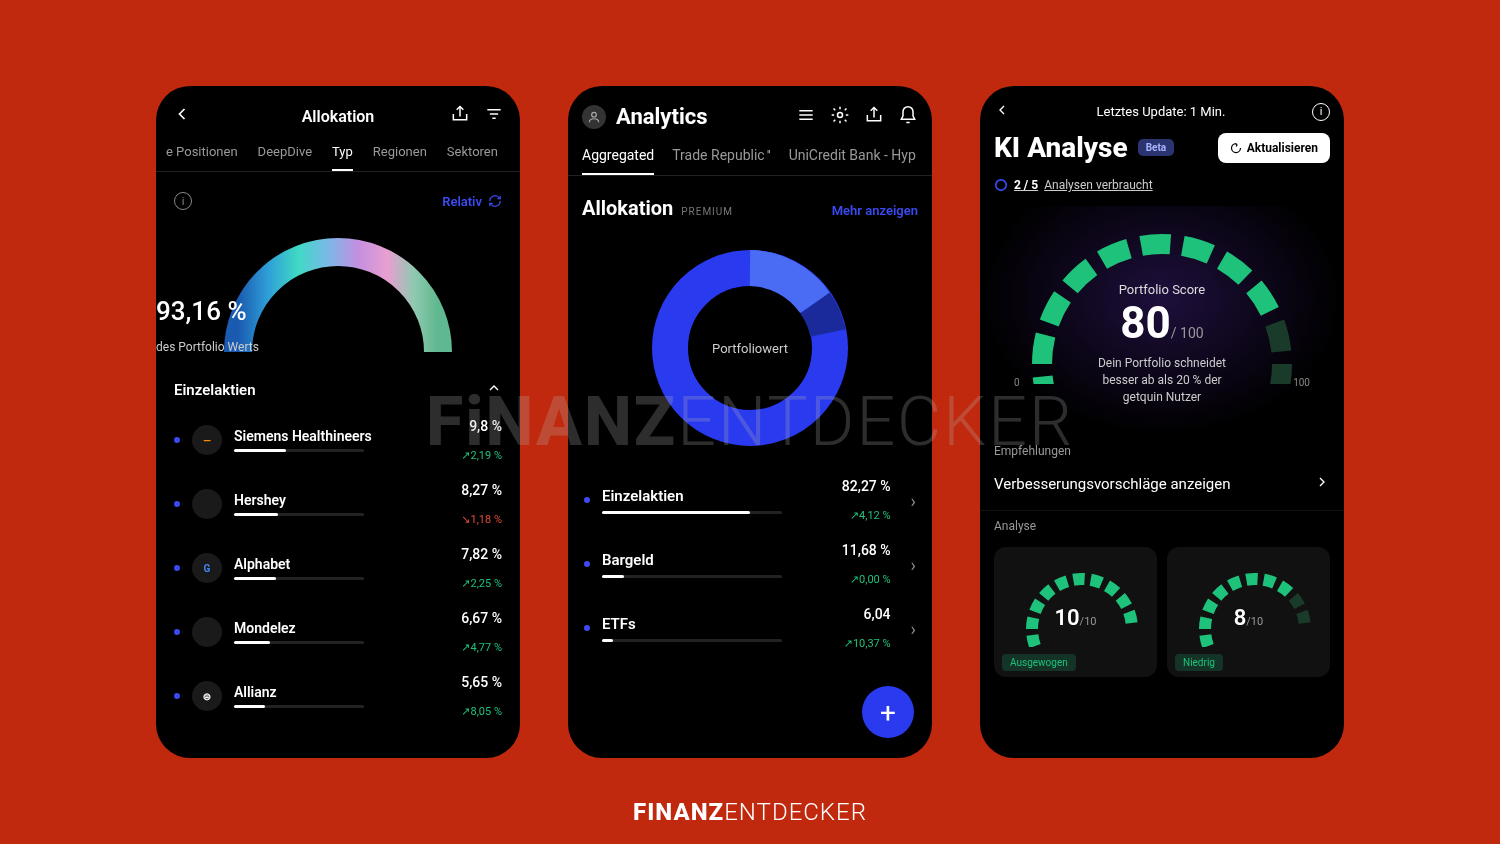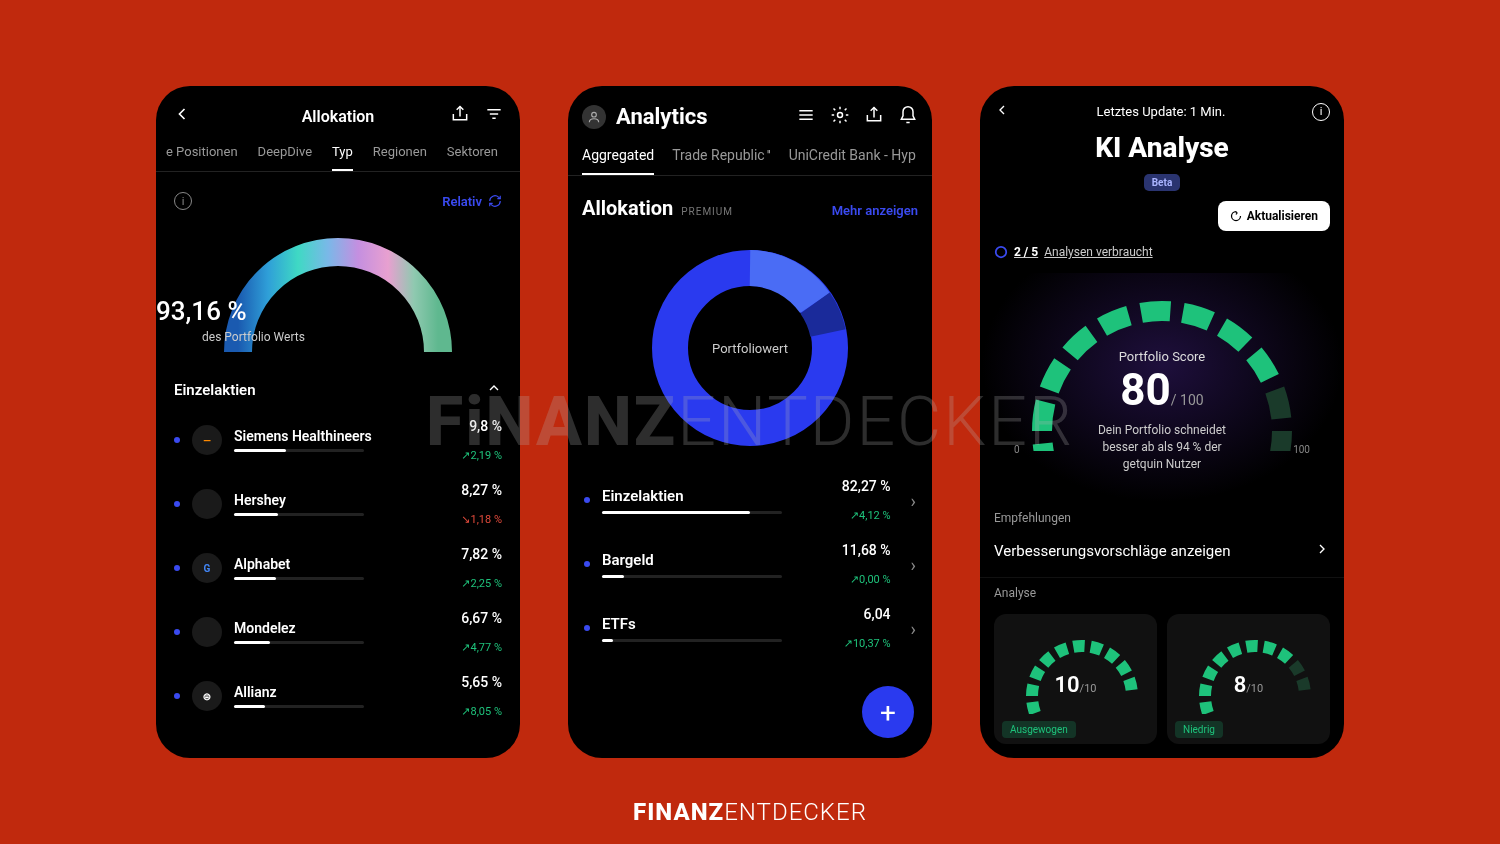--- a/index.html
+++ b/index.html
@@ -20,21 +20,21 @@
   .tabs { display:flex; gap:20px; padding:10px 10px 0; border-bottom:1px solid #222; font-size:13px; color:#999; overflow:hidden; white-space:nowrap; }
   .tab { padding-bottom:10px; cursor:pointer; }
   .tab.active { color:#fff; border-bottom:2px solid #fff; }
   .p1-info-row { display:flex; justify-content:space-between; align-items:center; padding:20px 18px 6px; }
   .info-circle { width:18px; height:18px; border:1.5px solid #888; border-radius:50%; display:flex; align-items:center; justify-content:center; font-size:11px; color:#888; }
   .relativ { color:#3a4af0; font-size:13px; font-weight:600; display:flex; align-items:center; gap:6px; }
   .gauge-wrap { position:relative; height:150px; margin-top:6px; }
   .gauge-svg { display:block; margin:0 auto; }
   .gauge-center { position:absolute; top:74px; left:0; right:0; text-align:left; }
   .gauge-val { font-size:26px; font-weight:500; }
-  .gauge-sub { font-size:12px; color:#ccc; margin-top:4px;padding-left:46px; }
+  .gauge-sub { font-size:12px; color:#ccc; margin-top:14px; }
   .section-head { display:flex; justify-content:space-between; align-items:center; padding:8px 18px; font-size:15px; font-weight:600; }
   .stock-row { display:flex; align-items:center; gap:12px; padding:10px 18px; }
   .dot { width:6px; height:6px; border-radius:50%; background:#3a4af0; flex-shrink:0; }
   .stock-logo { width:30px; height:30px; border-radius:50%; background:#1a1a1a; flex-shrink:0; display:flex; align-items:center; justify-content:center; font-size:10px; font-weight:bold;}
   .stock-main { flex:1; }
   .stock-name { font-size:14px; font-weight:600; margin-bottom:5px; }
   .bar-track { height:3px; background:#222; border-radius:2px; width:130px; }
   .bar-fill { height:100%; background:#fff; border-radius:2px; }
   .stock-right { text-align:right; }
   .stock-pct { font-size:14px; font-weight:500; }
@@ -57,21 +57,21 @@
   .cat-row { display:flex; align-items:center; gap:12px; padding:10px 16px; }
   .cat-main { flex:1; }
   .cat-name { font-size:15px; font-weight:600; margin-bottom:6px; }
   .cat-bar-track { height:3px; background:#222; border-radius:2px; width:180px; }
   .cat-right { text-align:right; margin-right:8px; }
   .chev-r { color:#888; font-size:18px; }
   .fab { position:absolute; bottom:20px; right:18px; width:52px; height:52px; border-radius:50%; background:#2a3aef; display:flex; align-items:center; justify-content:center; font-size:28px; color:#fff; }
 
   
   .p3-header { display:flex; align-items:center; justify-content:space-between; padding:16px 14px 4px; font-size:13px; }
-  .p3-title-row { display:flex; align-items:center; gap:10px; padding:6px 14px;flex-direction:column; }
+  .p3-title-row { display:flex; align-items:center; gap:10px; padding:6px 14px; }
   .p3-title { font-size:28px; font-weight:800; }
   .beta { background:#2a3470; color:#aab4ff; font-size:10px; font-weight:700; padding:3px 8px; border-radius:5px; }
   .refresh-btn { background:#fff; color:#000; font-size:12px; font-weight:700; padding:8px 12px; border-radius:8px; margin-left:auto; display:flex; align-items:center; gap:5px;justify-content:center;}
   .usage { display:flex; align-items:center; gap:6px; padding:8px 14px 14px; font-size:12px; color:#ccc;text-decoration:underline; }
   .usage b { color:#fff; }
   .score-wrap { position:relative; height:230px; display:flex; align-items:flex-start; justify-content:center; padding-top:8px; background:radial-gradient(ellipse at center 40%, rgba(60,30,120,0.5), transparent 70%); }
   .score-center { position:absolute; top:76px; text-align:center; width:100%; }
   .score-label { font-size:13px; color:#ddd; }
   .score-val { font-size:44px; font-weight:700; display:inline-block; }
   .score-max { font-size:14px; color:#999; }
@@ -370,21 +370,21 @@
           <path d="M215 37.41669750802298 A130 130 0 0 1 240.30558815966964 56.48582595597536 L226.41242075048973 70.87262196274838 A110 110 0 0 0 205 54.737205583711756 Z" fill="#1ec27b"></path>
           <path d="M249.58577760546714 66.4376107407499 A130 130 0 0 1 266.8432260188917 93.01175091741993 L248.86734509290838 101.77917385320148 A110 110 0 0 0 234.26488874308757 79.29336293448068 Z" fill="#1ec27b"></path>
           <path d="M272.1600407021681 105.53738136766307 A130 130 0 0 1 279.28784639787557 136.41129977520504 L259.3974084905101 138.50186904055812 A110 110 0 0 0 253.36618828644993 112.37778423417643 Z" fill="#1a3a2a"></path>
           <path d="M280 150 A130 130 0 0 1 276.1384444158796 181.4498464279568 L256.7325298903596 176.61140851596346 A110 110 0 0 0 260 150 Z" fill="#1a3a2a"></path>
         </svg>
       <div class="score-center">
         <div class="score-label">Portfolio Score</div>
         <div><span class="score-val">80</span><span class="score-max">/ 100</span></div>
         <div class="score-desc">
           <span>Dein Portfolio schneidet</span><br>
-          <span>besser ab als 94 % der</span><br>
+          <span>besser ab als 20 % der</span><br>
           <span>getquin Nutzer</span>
         </div>
       </div>
       <div class="axis-0">0</div>
       <div class="axis-100">100</div>
     </div>
     <div class="rec-head">Empfehlungen</div>
     <div class="rec-row">
       <span>Verbesserungsvorschläge anzeigen</span>
       <span><svg width="16" height="16" viewBox="0 0 24 24" fill="none" stroke="#fff" stroke-width="2">

